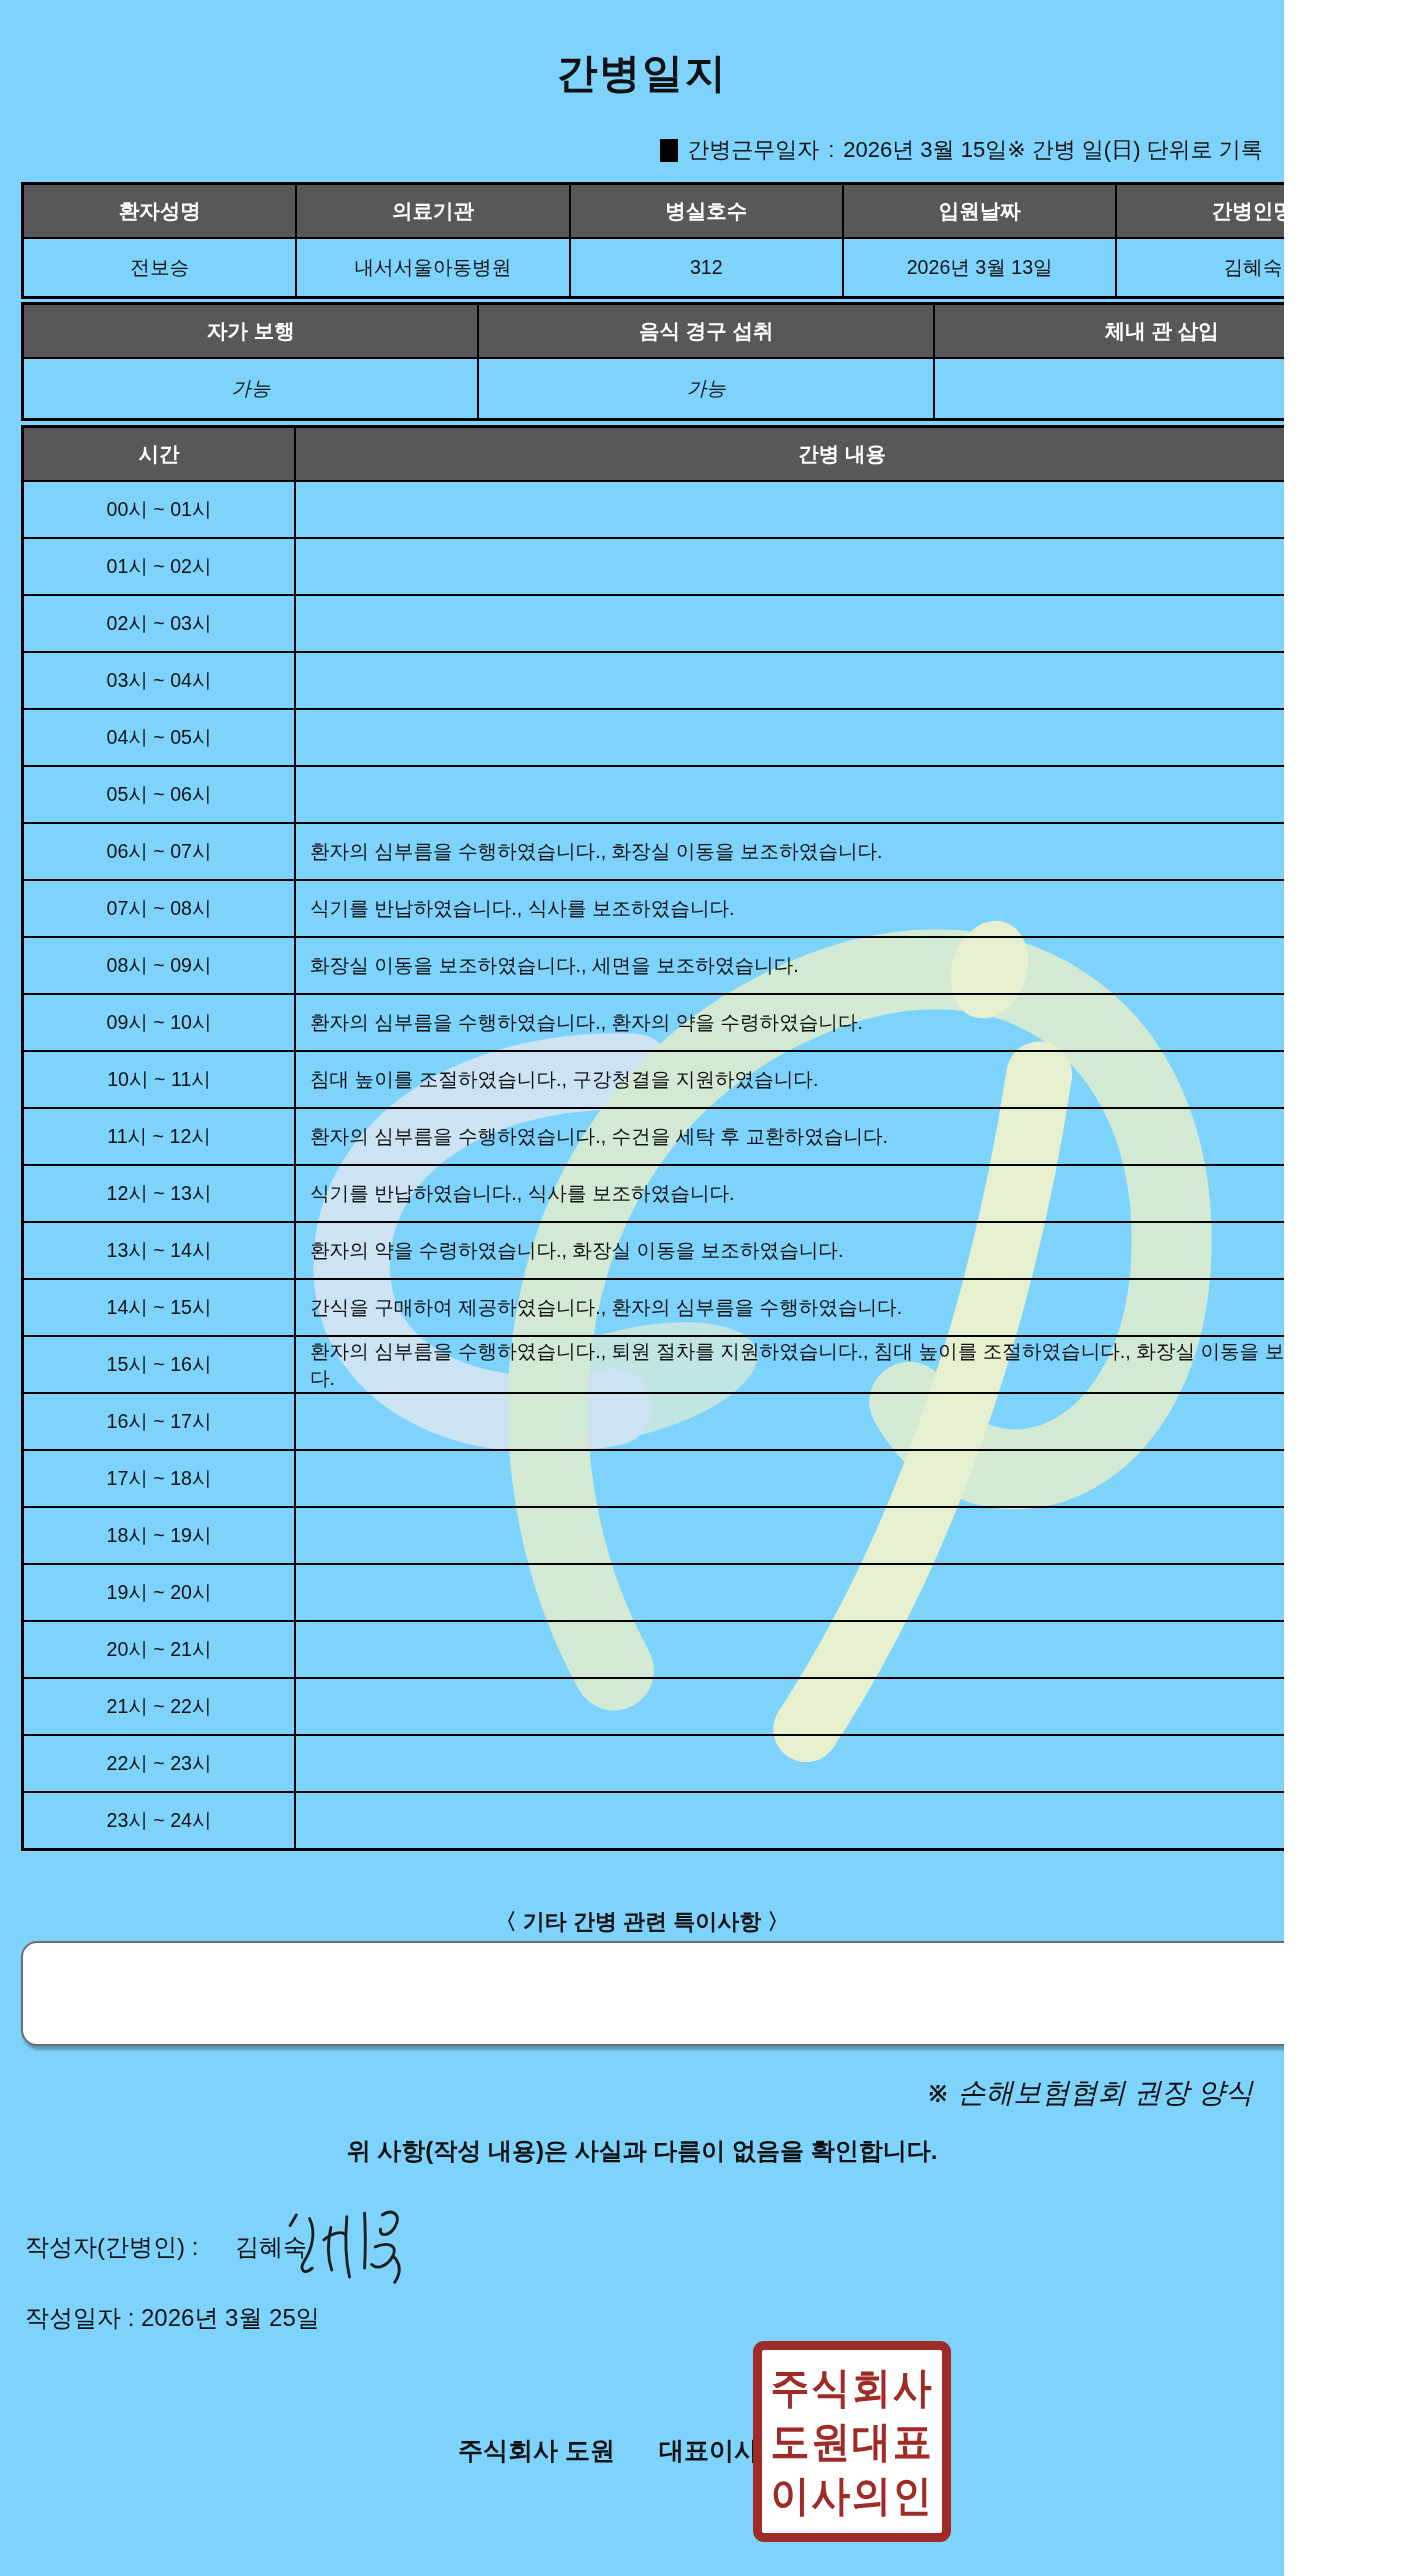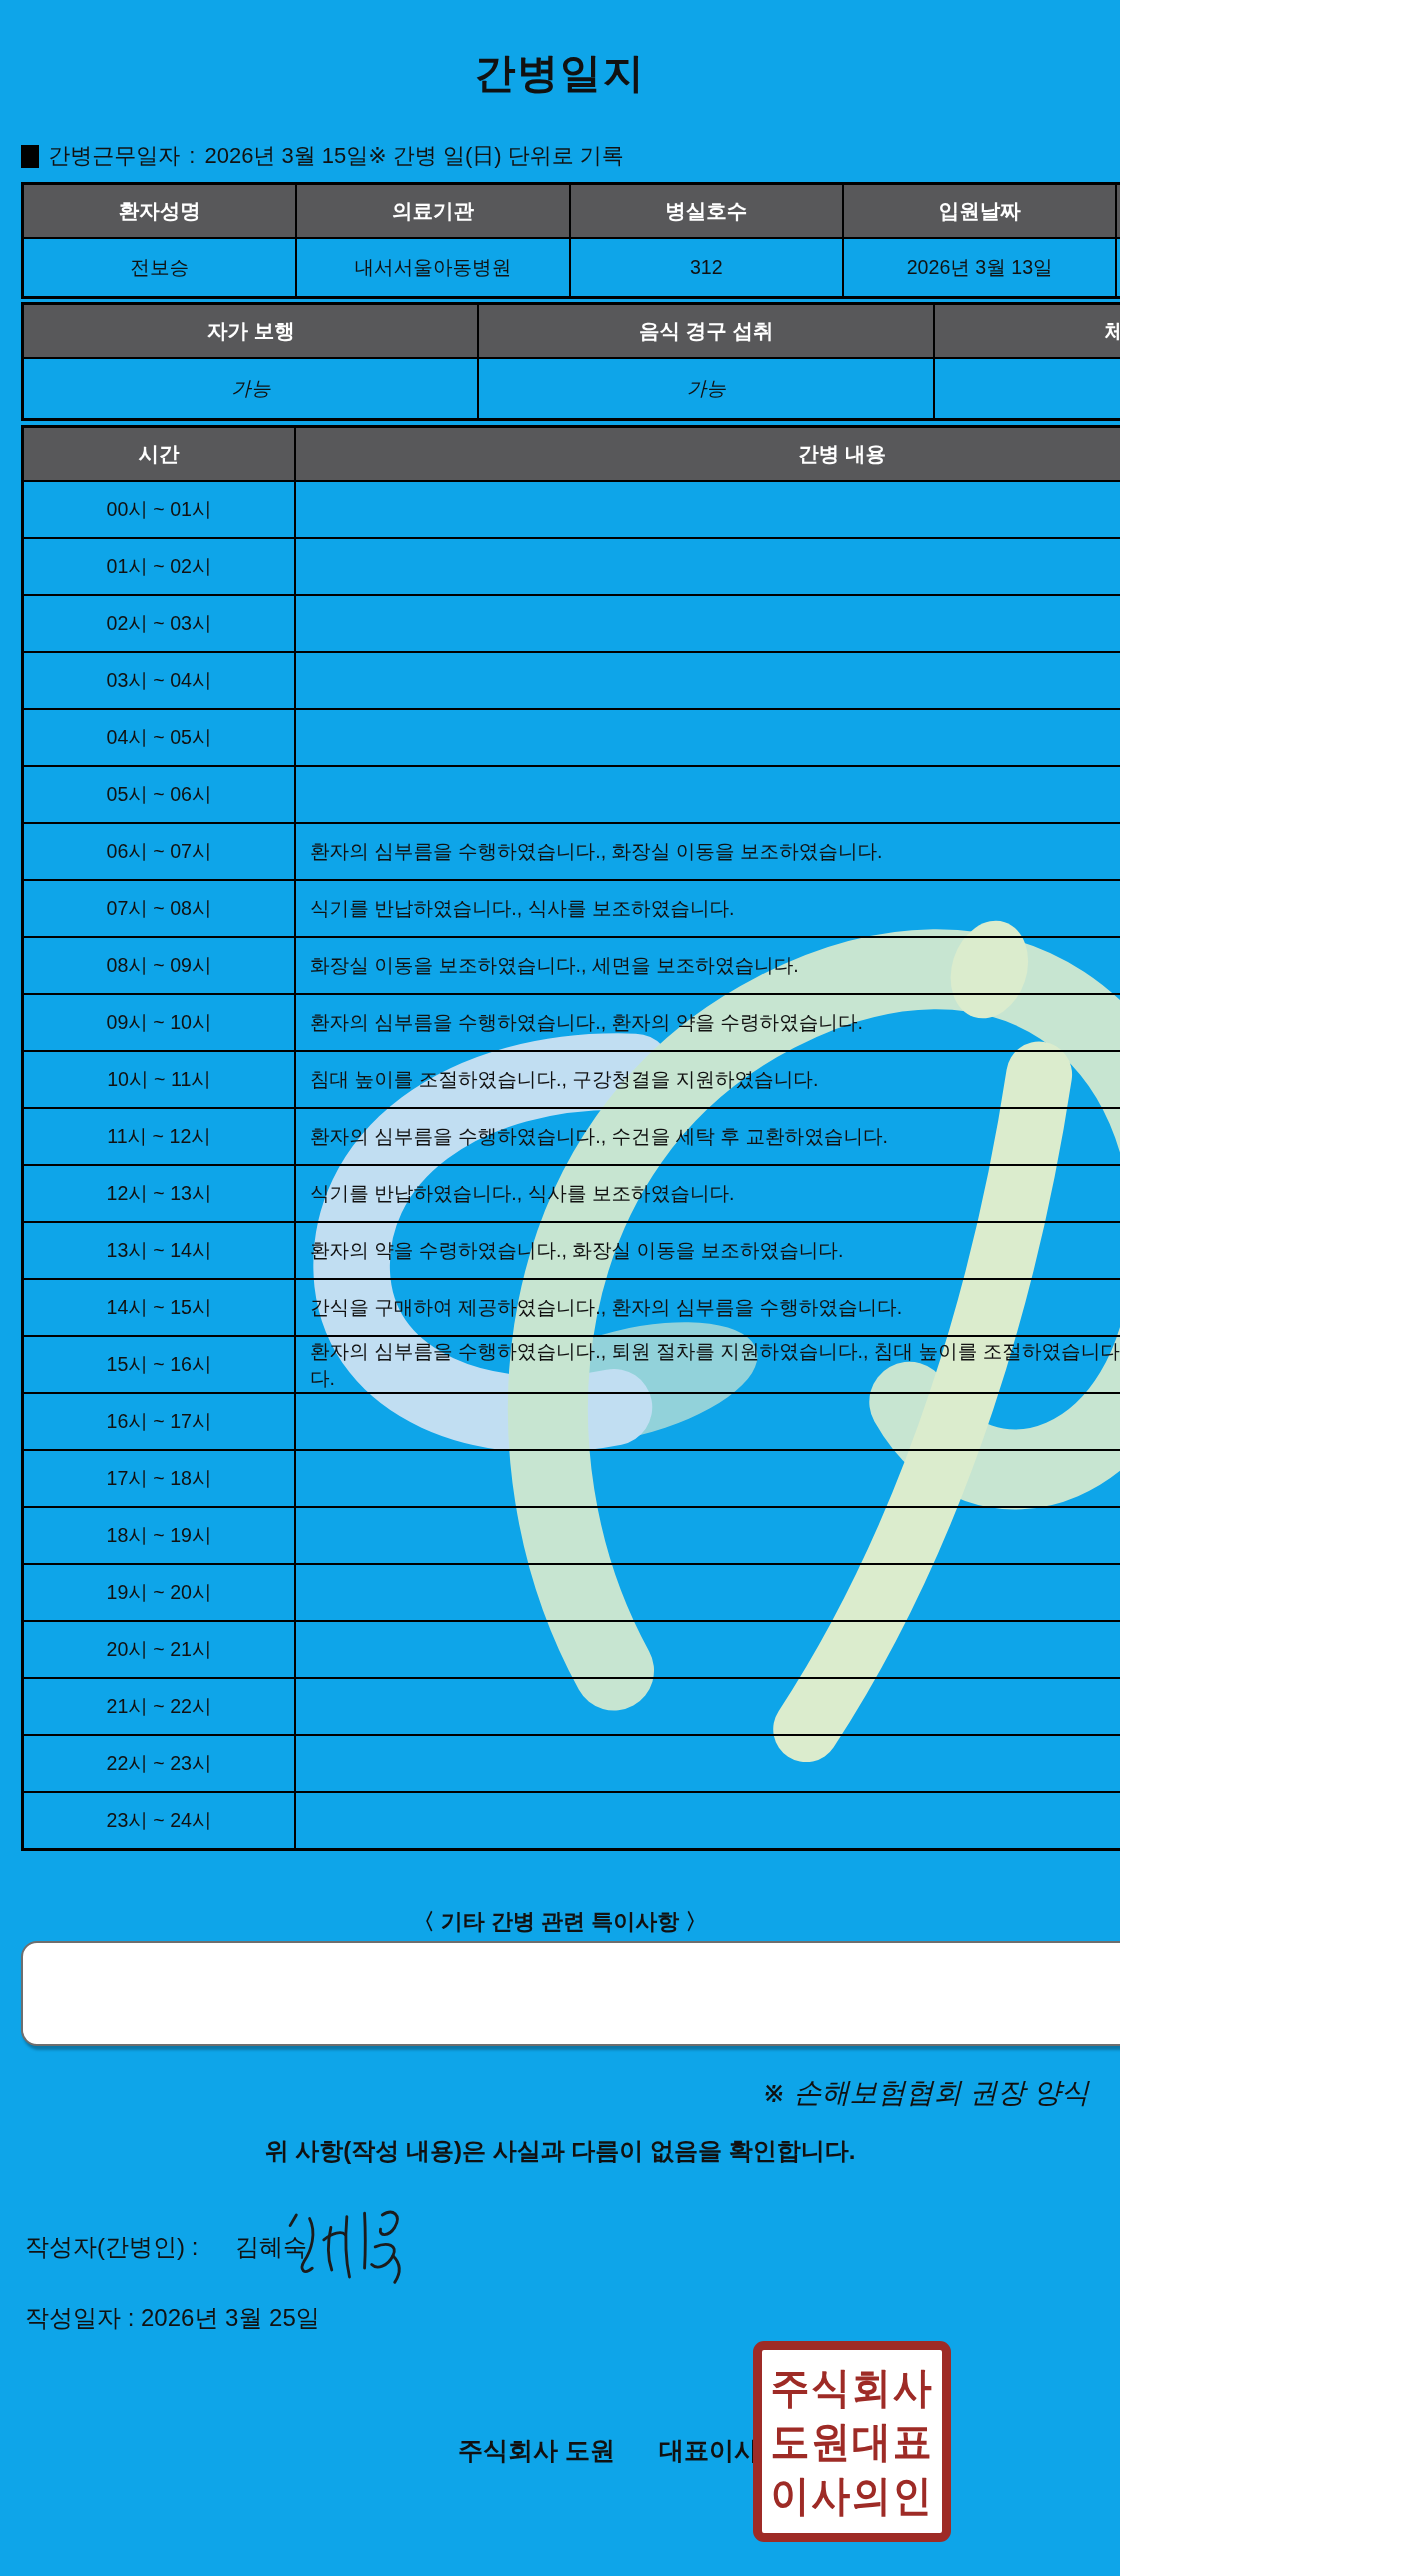--- a/index.html
+++ b/index.html
@@ -1,26 +1,26 @@
 <!DOCTYPE html>
 <html style="font-size:14.2px"><head>
 <meta charset="utf-8">
 <style>
   html,body { margin:0; padding:0; background:#ffffff; }
   body { font-family: "Liberation Sans", "DejaVu Sans", sans-serif; color:#111; }
-  .sheet { position:relative; width:1120px; height:2576px; background:#0ea5e9; overflow:hidden; }
+  .sheet { position:relative; width:1284px; height:2576px; background:#7dd3fc; overflow:hidden; }
 
   
   .watermark { position:absolute; left:0; top:0; width:1413px; height:2576px; z-index:0; pointer-events:none; }
 
   .title { position:absolute; top:46px; left:0; width:100%; text-align:center;
            font-size:41px; font-weight:800; letter-spacing:1.8px; margin:0; z-index:1; }
 
-  .meta-row { position:absolute; top:141px; left:21.3px; right:21.3px; display:flex;
-              justify-content:flex-start; align-items:center; font-size:22px; z-index:1; }
+  .meta-row { position:absolute; top:135px; left:21.3px; right:21.3px; display:flex;
+              justify-content:flex-end; align-items:center; font-size:22px; z-index:1; }
   .meta-left { display:flex; align-items:center; gap:9px; font-weight:500; }
   .bullet { display:inline-block; width:18px; height:23px; background:#000; }
 
   table { border-collapse:collapse; table-layout:fixed; position:absolute; left:21.3px; width:1370px; z-index:1; background:transparent;border-radius:11px; }
   th, td { border:2.7px solid #000; overflow:hidden; }
   table { border:3.6px solid #000; }
   th { background:#58585a; color:#ffffff; font-weight:bold; font-size:20.5px; }
   td { font-size:19.6px; text-align:center; background:transparent; }
 
   .t-patient { top:182px; }

